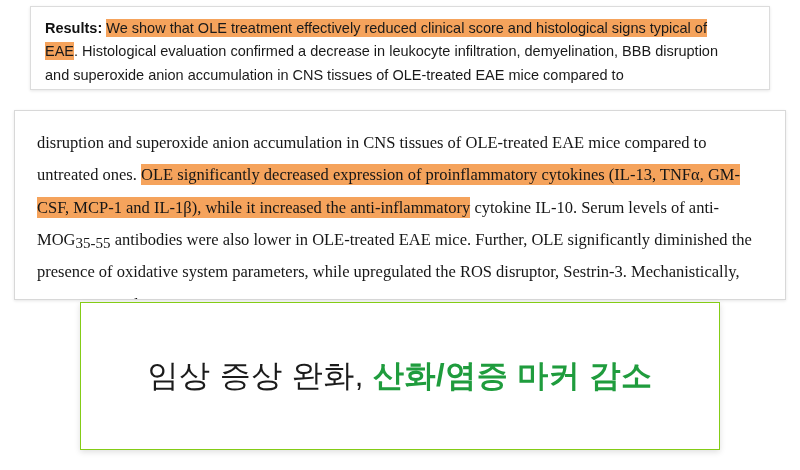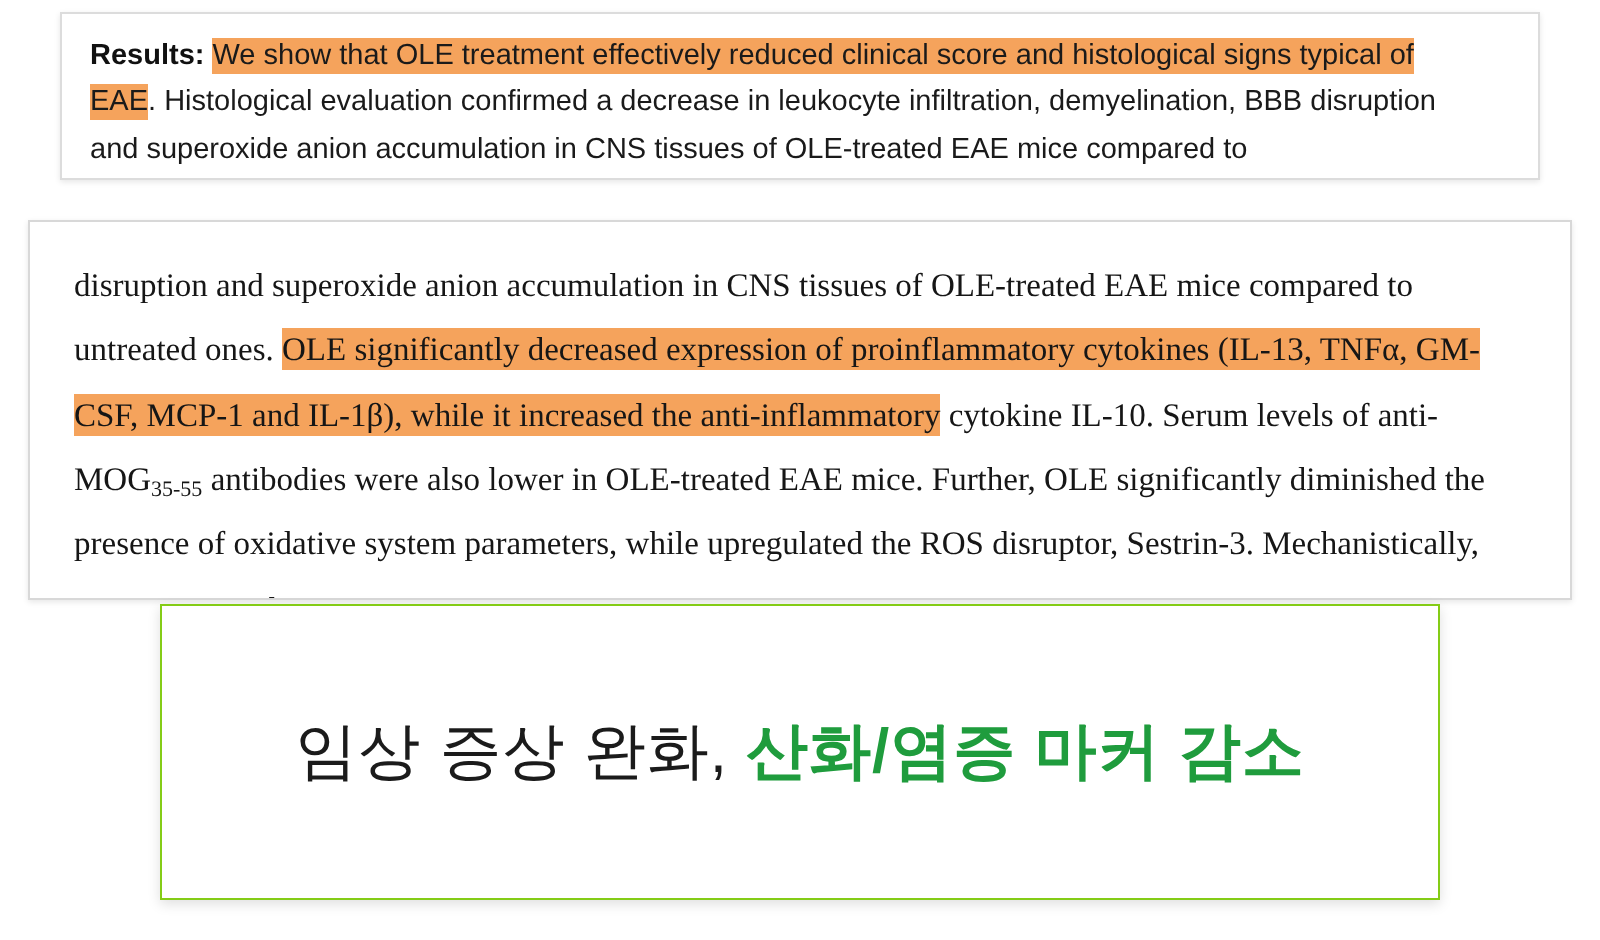--- a/index.html
+++ b/index.html
@@ -66,21 +66,21 @@
     overflow: hidden;
   }
   .body-text {
     font-family: "Liberation Serif", serif;
     font-size: 16.5px;
     line-height: 1.96;
     color: #161616;
     text-align: left;
   }
   .body-text sub {
-    font-size: 11px;
+    font-size: 15px;
     vertical-align: baseline;
     position: relative;
     bottom: -3px;
   }
   
   .panel-caption {
     position: absolute;
     left: 80px;
     top: 302px;
     width: 640px;

